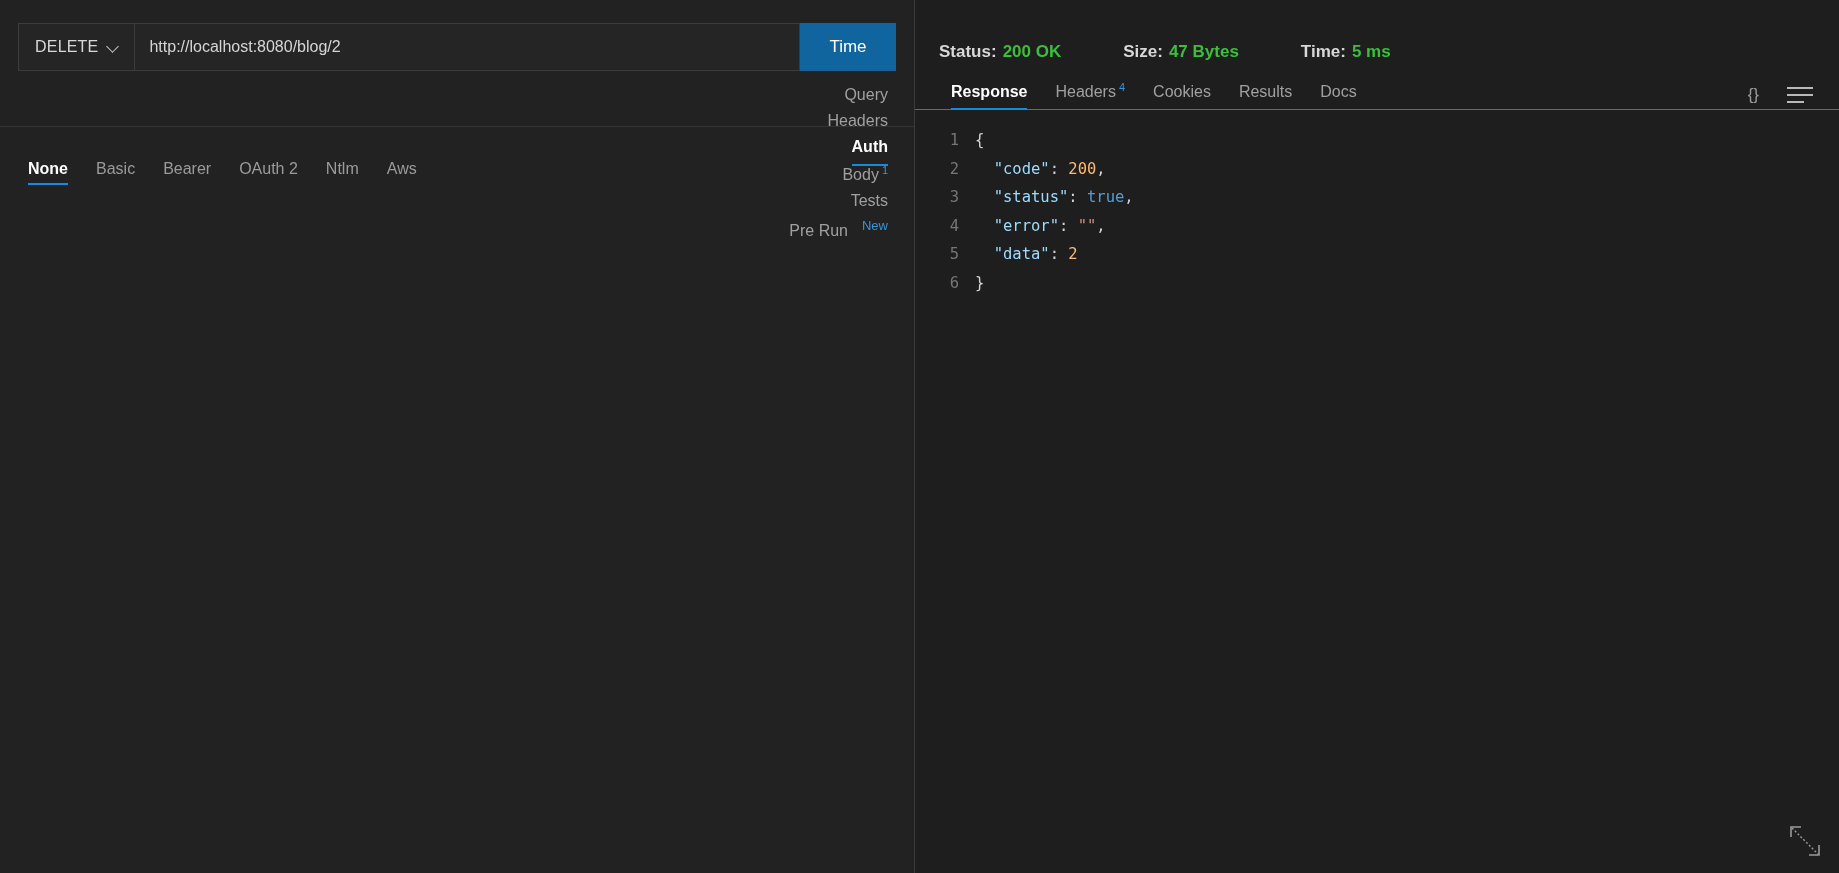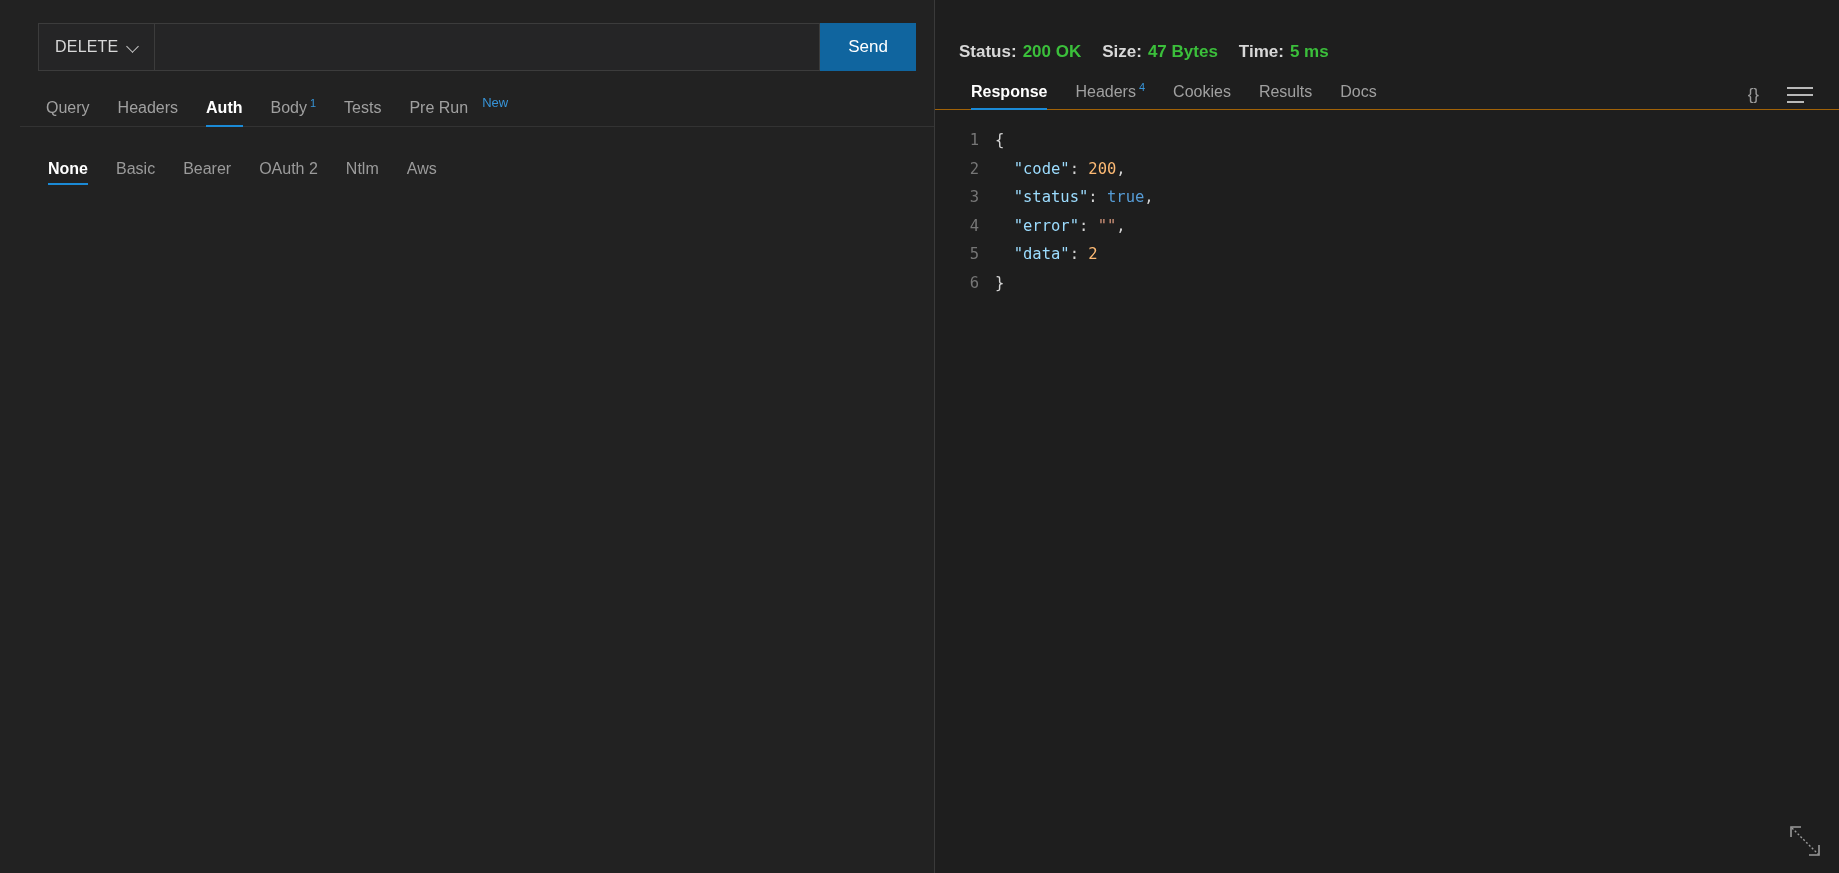--- a/index.html
+++ b/index.html
@@ -9,21 +9,20 @@
     background: #1e1e1e;
     font-family: "Liberation Sans", sans-serif;
     overflow: hidden;
   }
   .app {
     position: relative;
     width: 1839px;
     height: 873px;
     display: flex;
     background: #222222;
-    padding-left: 20px;
   }
 
   
   .left-panel {
     width: 914px;
     height: 873px;
     background: #222222;
     position: relative;
     flex: 0 0 914px;
   }
@@ -97,20 +96,21 @@
 
   .tabbar {
     display: flex;
     align-items: flex-end;
     gap: 0;
     padding: 0 12px;
     margin-top: 16px;
     border-bottom: 1px solid #333333;
     height: 40px;
     position: relative;
+    flex-direction: column;
   }
   .tab {
     position: relative;
     padding: 0 14px 10px 14px;
     color: #a0a0a0;
     font-size: 16px;
     cursor: pointer;
     line-height: 1;
     user-select: none;
     white-space: nowrap;
@@ -172,21 +172,21 @@
   
   .right-panel {
     flex: 1 1 auto;
     height: 873px;
     background: #1e1e1e;
     position: relative;
   }
   .status-row {
     display: flex;
     align-items: center;
-    gap: 21px;
+    gap: 62px;
     padding: 32px 0 0 24px;
     height: 72px;
   }
   .stat {
     font-size: 17px;
     color: #d8d8d8;
     font-weight: bold;
     white-space: nowrap;
   }
   .stat .val { color: #3bbf3b; font-weight: bold; margin-left: 6px; }
@@ -283,22 +283,23 @@
 <div class="app">
 
   <div class="left-panel">
 
     <div class="url-row">
       <div class="method-url-wrap">
         <div class="method-select">
           <span>DELETE</span>
           <span class="chev"></span>
         </div>
-      </div>
-      <button class="send-btn">Send</button>
+        <input class="url-input" type="text" value="http://localhost:8080/blog/2" placeholder="Enter request URL" style="">
+      </div>
+      <button class="send-btn">Time</button>
     </div>
 
     <div class="tabbar">
       <div class="tab"><span>Query</span></div>
       <div class="tab"><span>Headers</span></div>
       <div class="tab active"><span>Auth</span></div>
       <div class="tab"><span>Body</span><sup class="sup">1</sup></div>
       <div class="tab"><span>Tests</span></div>
       <div class="tab"><span>Pre Run</span><sup class="sup new">New</sup></div>
     </div>

